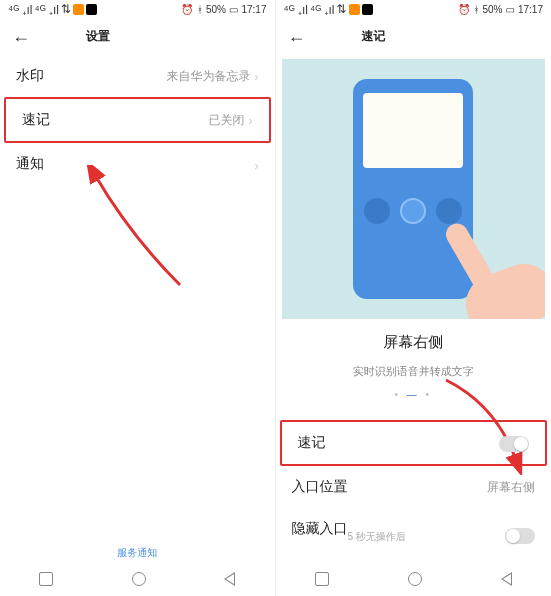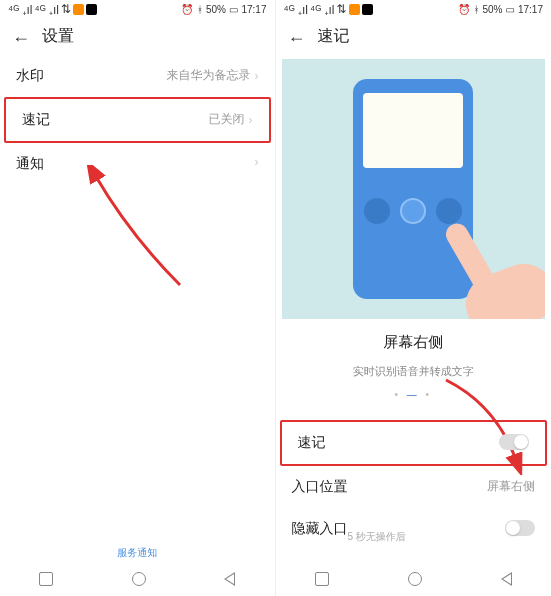--- a/index.html
+++ b/index.html
@@ -11,24 +11,24 @@
   .status-bar { display: flex; justify-content: space-between; align-items: center; padding: 2px 8px; font-size: 10px; color: #333; height: 18px; }
   .status-left { display: flex; align-items: center; gap: 2px; }
   .status-right { display: flex; align-items: center; gap: 3px; }
   .app-icon { width: 11px; height: 11px; border-radius: 2px; display: inline-block; }
   .app-icon.orange { background: #ff8c00; }
   .app-icon.black { background: #000; }
   .signal { font-size: 12px; }
 
   .header { display: flex; align-items: center; padding: 8px 12px; gap: 12px; }
   .back-icon { font-size: 18px; color: #333; }
-  .title { font-size: 16px; font-weight: 400; color: #222; }
+  .title { font-size: 12px; font-weight: 700; color: #222; margin-left: 44px; }
 
   .content { flex: 1; overflow: hidden; position: relative; }
-  .row { display: flex; justify-content: space-between; align-items: flex-start; padding: 12px 16px; font-size: 14px; color: #222; }
+  .row { display: flex; justify-content: space-between; align-items: flex-end; padding: 12px 16px; font-size: 14px; color: #222; }
   .row .value { color: #999; font-size: 12px; display: flex; align-items: center; gap: 4px; }
   .chevron { color: #ccc; font-size: 12px; }
 
   .highlight-box { border: 2px solid #e03030; border-radius: 2px; }
 
   .arrow-svg { position: absolute; pointer-events: none; }
 
   .illustration { background: #cfe8ea; margin: 4px 6px 0; height: 260px; position: relative; overflow: hidden; display: flex; align-items: center; justify-content: center; }
   .device { width: 120px; height: 220px; background: #4a8fe0; border-radius: 14px; display: flex; flex-direction: column; align-items: center; padding: 14px 10px; }
   .device-screen { width: 100px; height: 75px; background: #fefdf4; border-radius: 4px; }

